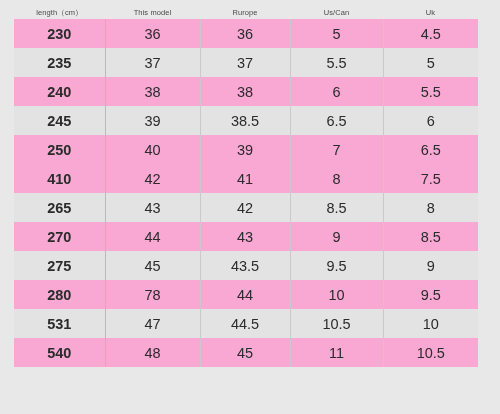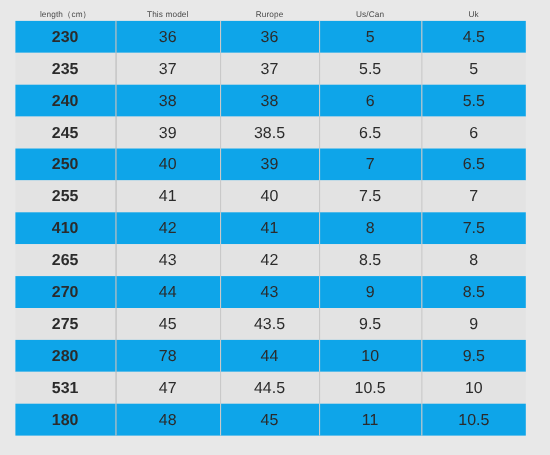--- a/index.html
+++ b/index.html
@@ -83,21 +83,21 @@
     text-align: center;
     vertical-align: middle;
     color: #2b2b2b;
     font-size: 14.5px;
     border-right: 1px solid #c9c9c9;
   }
   .size-table td:last-child {
     border-right: none;
   }
   .size-table tr.odd td {
-    background: #0ea5e9;
+    background: #f9a8d4;
   }
   .size-table tr.even td {
     background: #e3e3e3;
   }
   .size-table td.col-length {
     font-weight: bold;
     border-right: 1px solid #b9b9b9;
   }
 </style>
 </head>
@@ -165,27 +165,20 @@
           <td>6.5</td>
           <td>6</td>
         </tr>
         <tr class="odd">
           <td class="col-length">250</td>
           <td>40</td>
           <td>39</td>
           <td>7</td>
           <td>6.5</td>
         </tr>
-        <tr class="even">
-          <td class="col-length">255</td>
-          <td>41</td>
-          <td>40</td>
-          <td>7.5</td>
-          <td>7</td>
-        </tr>
         <tr class="odd">
           <td class="col-length">410</td>
           <td>42</td>
           <td>41</td>
           <td>8</td>
           <td>7.5</td>
         </tr>
         <tr class="even">
           <td class="col-length">265</td>
           <td>43</td>
@@ -215,21 +208,21 @@
           <td>9.5</td>
         </tr>
         <tr class="even">
           <td class="col-length">531</td>
           <td>47</td>
           <td>44.5</td>
           <td>10.5</td>
           <td>10</td>
         </tr>
         <tr class="odd">
-          <td class="col-length">180</td>
+          <td class="col-length">540</td>
           <td>48</td>
           <td>45</td>
           <td>11</td>
           <td>10.5</td>
         </tr>
       </tbody>
   </table>
 
 </div>
 

